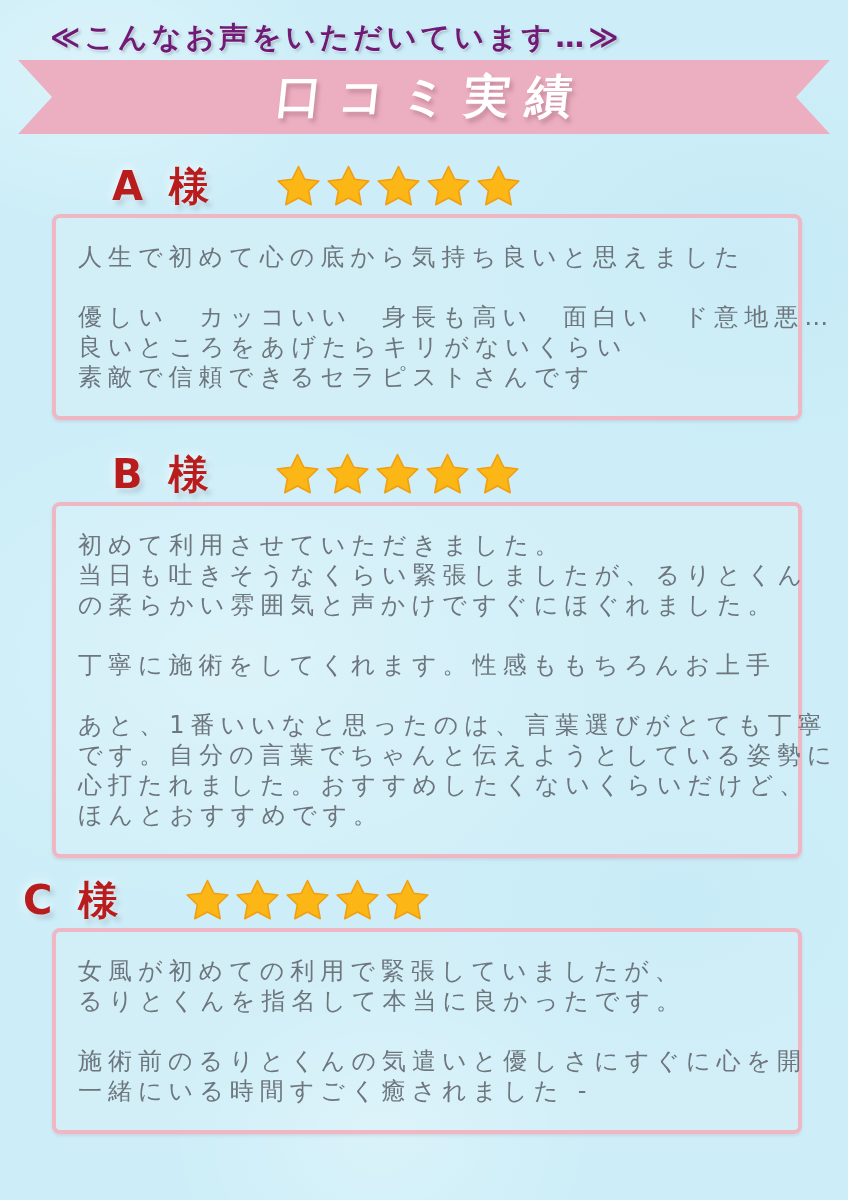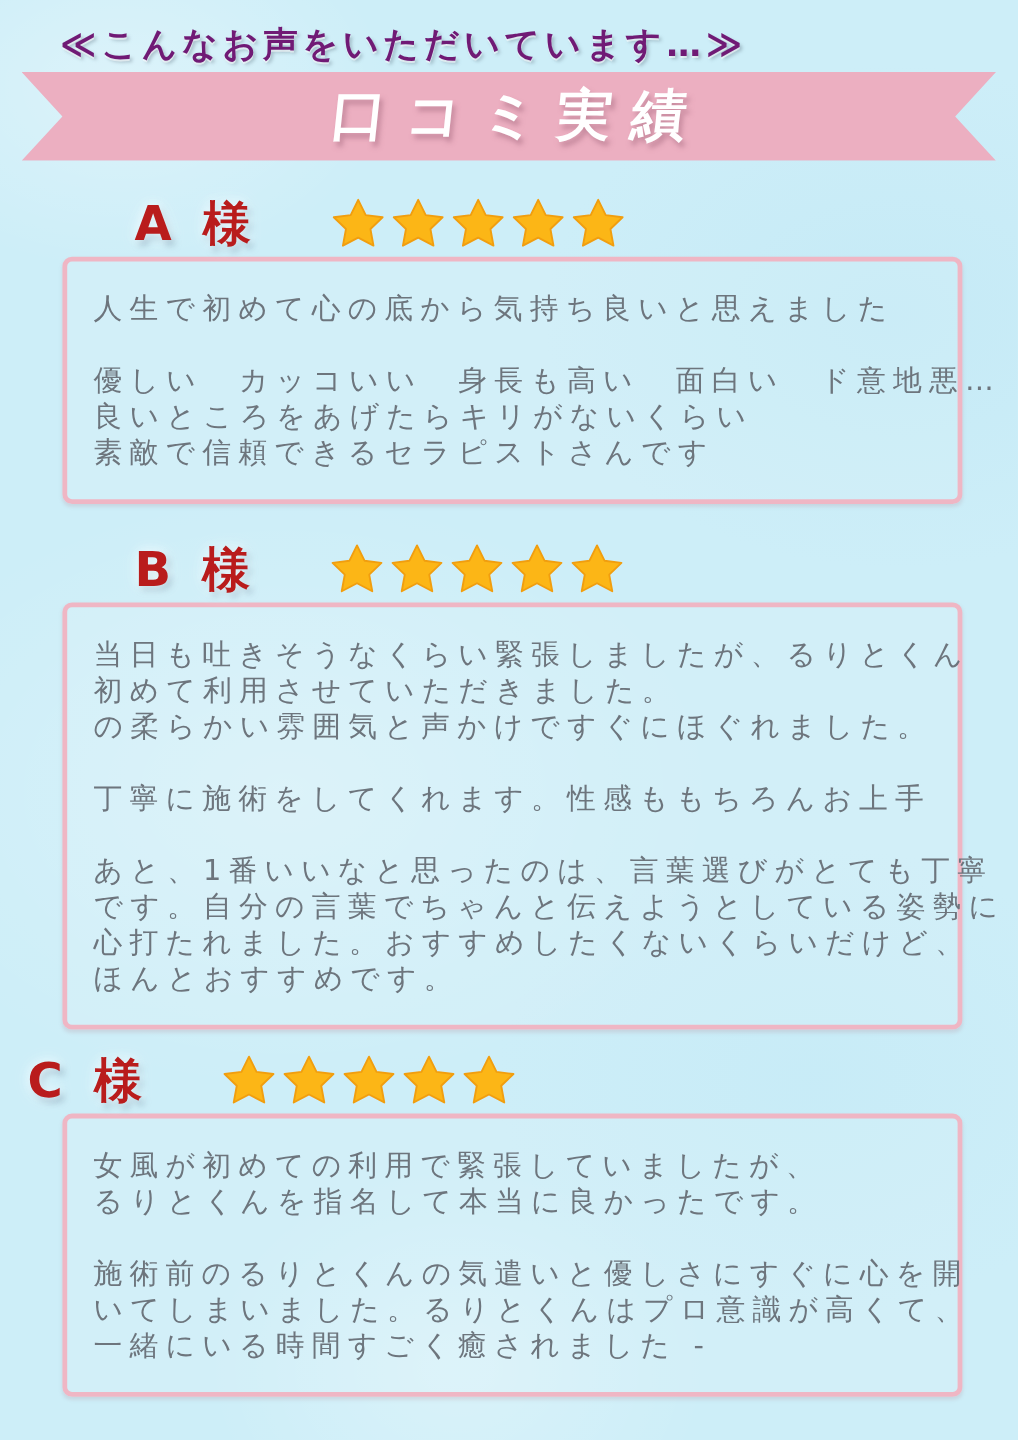--- a/index.html
+++ b/index.html
@@ -123,22 +123,22 @@
         <svg class="star" viewBox="0 0 24 24">
             <path d="M12 1.8 L15.2 8.3 L22.4 9.2 L17.2 14.2 L18.5 21.3 L12 17.9 L5.5 21.3 L6.8 14.2 L1.6 9.2 L8.8 8.3 Z"></path>
           </svg>
         <svg class="star" viewBox="0 0 24 24">
             <path d="M12 1.8 L15.2 8.3 L22.4 9.2 L17.2 14.2 L18.5 21.3 L12 17.9 L5.5 21.3 L6.8 14.2 L1.6 9.2 L8.8 8.3 Z"></path>
           </svg>
       </div>
     </div>
     <div class="review-box">
       <p>
+        <span class="line" style="display:block">初めて利用させていただきました。</span>
         <span class="line" style="display:block">当日も吐きそうなくらい緊張しましたが、るりとくん</span>
-        <span class="line" style="display:block">初めて利用させていただきました。</span>
         <span class="line" style="display:block">の柔らかい雰囲気と声かけですぐにほぐれました。</span>
       </p>
       <p>
         <span class="line">丁寧に施術をしてくれます。性感ももちろんお上手</span>
       </p>
       <p>
         <span class="line" style="display:block">あと、1番いいなと思ったのは、言葉選びがとても丁寧</span>
         <span class="line" style="display:block">です。自分の言葉でちゃんと伝えようとしている姿勢に</span>
         <span class="line" style="display:block">心打たれました。おすすめしたくないくらいだけど、</span>
         <span class="line" style="display:block">ほんとおすすめです。</span>
@@ -167,19 +167,18 @@
           </svg>
       </div>
     </div>
     <div class="review-box">
       <p>
         <span class="line" style="display:block">女風が初めての利用で緊張していましたが、</span>
         <span class="line" style="display:block">るりとくんを指名して本当に良かったです。</span>
       </p>
       <p>
         <span class="line" style="display:block">施術前のるりとくんの気遣いと優しさにすぐに心を開</span>
-        <span class="line" style="display:block">いてしまいました。るりとくんはプロ意識が高くて、</span>
         <span class="line" style="display:block">一緒にいる時間すごく癒されました -</span>
       </p>
     </div>
   </section>
 
 </div>
 
 </body></html>

